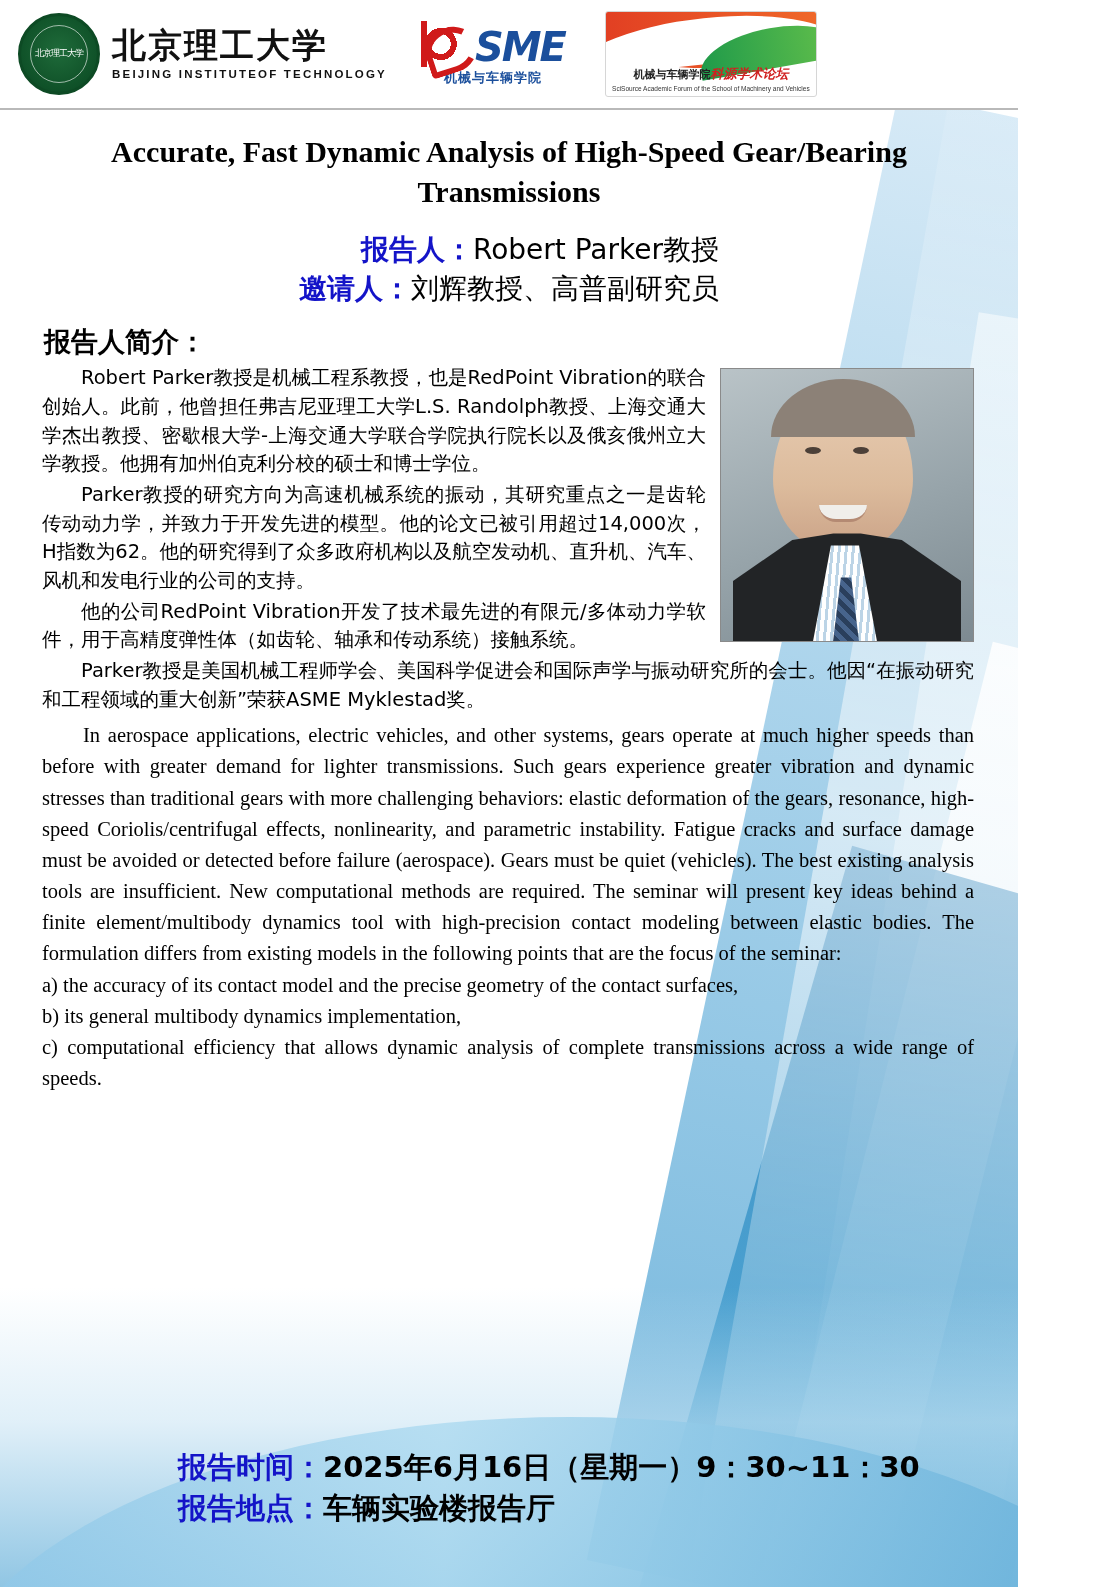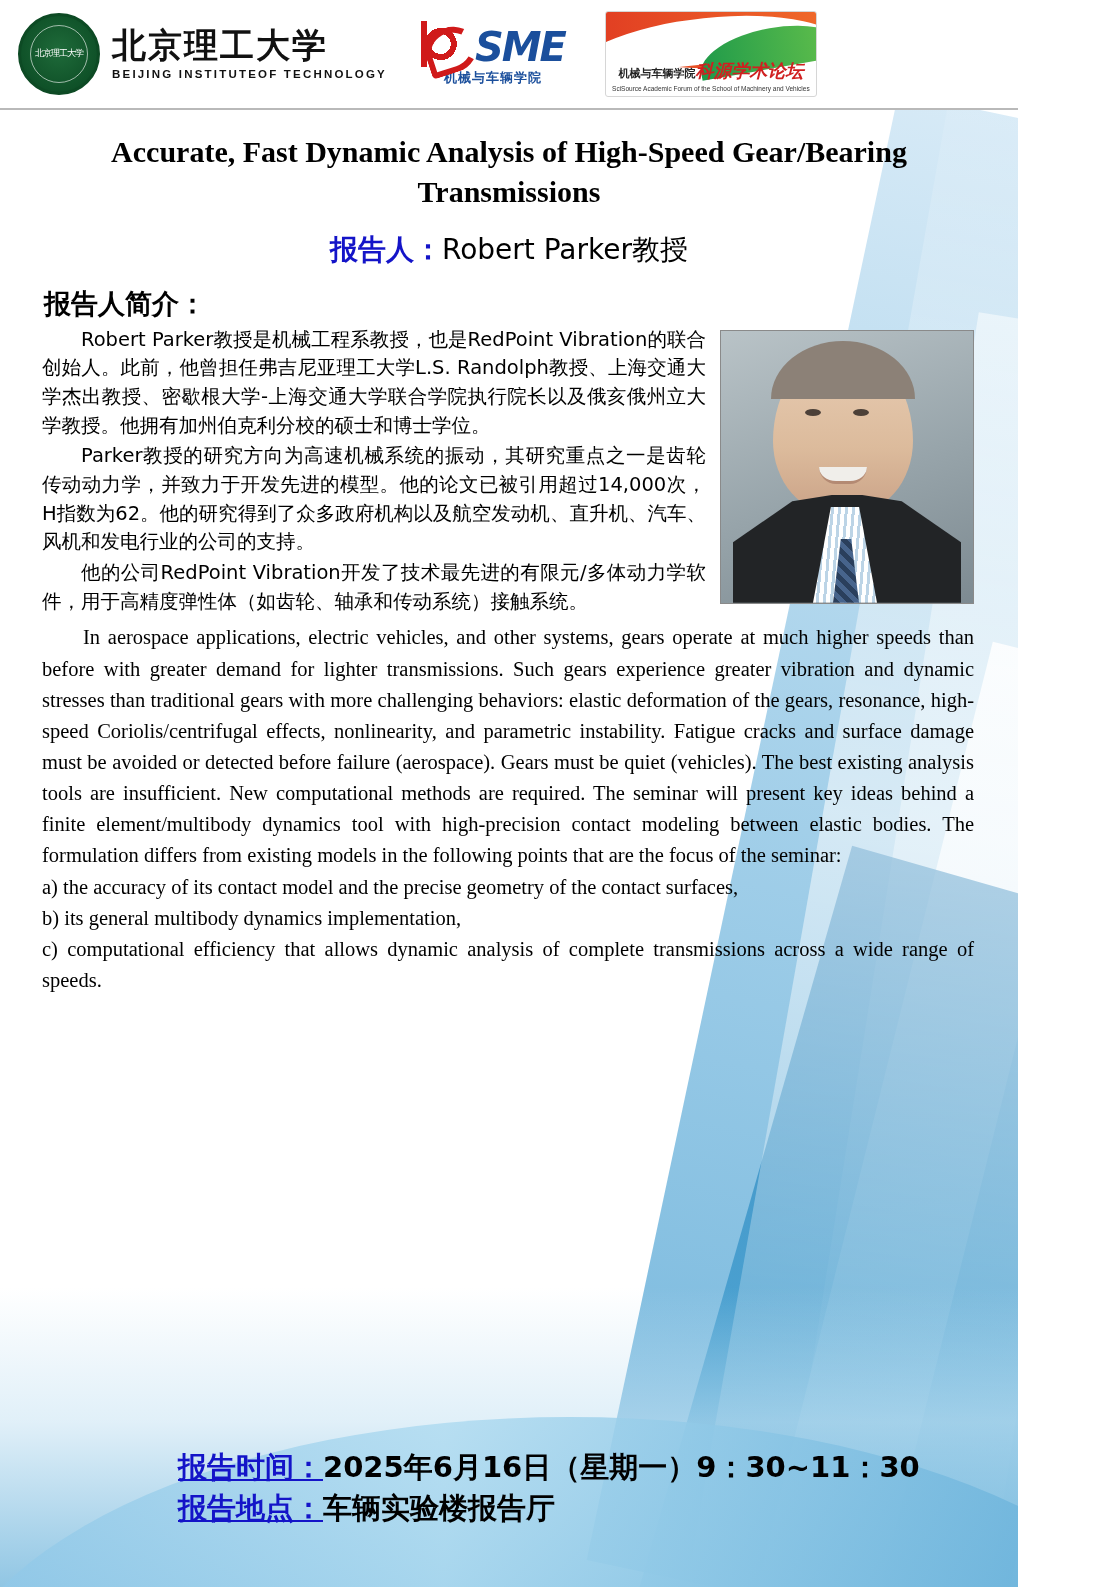--- a/index.html
+++ b/index.html
@@ -228,21 +228,21 @@
     text-align: center;
     font-family: "DejaVu Sans", sans-serif;
   }
   .forum-cn {
     font-size: 11px;
     color: #222;
     font-weight: bold;
   }
   .forum-cn .accent {
     color: #d02020;
-    font-size: 18px;
+    font-size: 13px;
     font-style: italic;
   }
   .forum-en {
     font-size: 6.5px;
     color: #333;
     margin-top: 2px;
     font-family: "Liberation Sans", sans-serif;
   }
 
   
@@ -397,21 +397,21 @@
     padding-left: 178px;
     z-index: 3;
   }
   .foot-line {
     font-family: "DejaVu Sans", sans-serif;
     font-size: 29px;
     font-weight: bold;
     line-height: 1.42;
     white-space: nowrap;
   }
-  .foot-line .lbl { color: #1414c8; text-decoration: underline; }
+  .foot-line .lbl { color: #1414c8; }
   .foot-line .val { color: #000; }
 </style>
 </head>
 <body>
 
 <div class="poster">
 
   <div class="bg-layer">
     <div class="ribbon r1"></div>
     <div class="ribbon r2"></div>
@@ -455,40 +455,44 @@
       </div>
 
     </div>
 
     <div class="title">Accurate, Fast Dynamic Analysis of High-Speed Gear/Bearing Transmissions</div>
 
     <div class="speaker-block">
       <div class="indent-left">
         <div class="speaker-line">
           <span class="lbl">报告人：</span><span class="val">Robert Parker教授</span>
+        </div>
+        <div class="speaker-line">
+          <span class="lbl">邀请人：</span><span class="val">刘辉教授、高普副研究员</span>
         </div>
       </div>
     </div>
 
     <div class="section-head">报告人简介：</div>
 
     <div class="bio-wrap">
       <div class="portrait">
         <div class="face"></div>
         <div class="hair"></div>
         <div class="eye l"></div>
         <div class="eye r"></div>
         <div class="mouth"></div>
         <div class="suit"></div>
         <div class="shirt"></div>
         <div class="tie"></div>
       </div>
       <p class="bio-p">Robert Parker教授是机械工程系教授，也是RedPoint Vibration的联合创始人。此前，他曾担任弗吉尼亚理工大学L.S. Randolph教授、上海交通大学杰出教授、密歇根大学-上海交通大学联合学院执行院长以及俄亥俄州立大学教授。他拥有加州伯克利分校的硕士和博士学位。</p>
       <p class="bio-p">Parker教授的研究方向为高速机械系统的振动，其研究重点之一是齿轮传动动力学，并致力于开发先进的模型。他的论文已被引用超过14,000次，H指数为62。他的研究得到了众多政府机构以及航空发动机、直升机、汽车、风机和发电行业的公司的支持。</p>
       <p class="bio-p">他的公司RedPoint Vibration开发了技术最先进的有限元/多体动力学软件，用于高精度弹性体（如齿轮、轴承和传动系统）接触系统。</p>
+      <p class="bio-p">Parker教授是美国机械工程师学会、美国科学促进会和国际声学与振动研究所的会士。他因“在振动研究和工程领域的重大创新”荣获ASME Myklestad奖。</p>
     </div>
 
 
     <div class="abstract">
       <p class="abs-p">In aerospace applications, electric vehicles, and other systems, gears operate at much higher speeds than before with greater demand for lighter transmissions. Such gears experience greater vibration and dynamic stresses than traditional gears with more challenging behaviors: elastic deformation of the gears, resonance, high-speed Coriolis/centrifugal effects, nonlinearity, and parametric instability. Fatigue cracks and surface damage must be avoided or detected before failure (aerospace). Gears must be quiet (vehicles). The best existing analysis tools are insufficient. New computational methods are required. The seminar will present key ideas behind a finite element/multibody dynamics tool with high-precision contact modeling between elastic bodies. The formulation differs from existing models in the following points that are the focus of the seminar:</p>
       <p class="abs-li">a) the accuracy of its contact model and the precise geometry of the contact surfaces,</p>
       <p class="abs-li">b) its general multibody dynamics implementation,</p>
       <p class="abs-li">c) computational efficiency that allows dynamic analysis of complete transmissions across a wide range of speeds.</p>
     </div>
 

